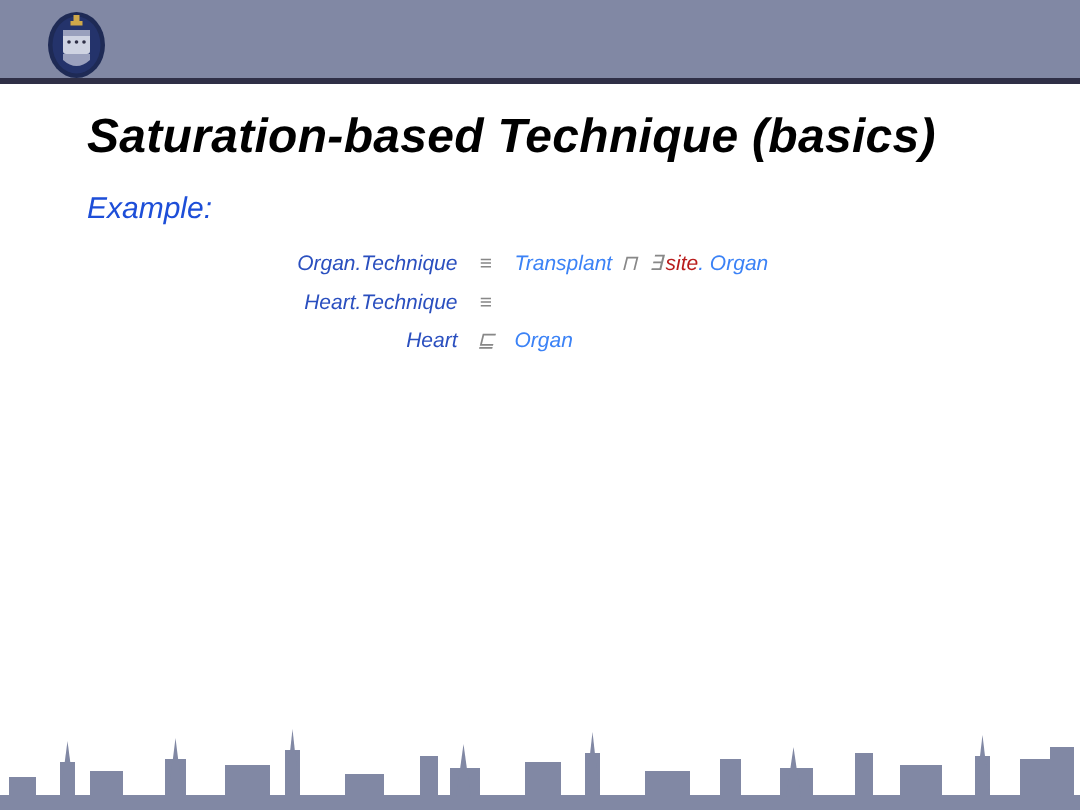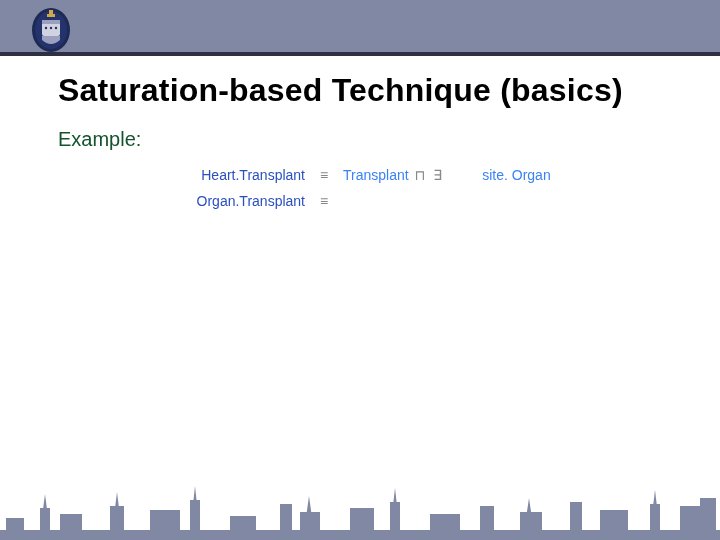--- a/index.html
+++ b/index.html
@@ -10,20 +10,21 @@
     background: #ffffff;
     font-family: Arial, Helvetica, sans-serif;
     overflow: hidden;
     position: relative;
   }
   .slide {
     width: 612px;
     height: 540px;
     position: relative;
     background: #ffffff;
+    font-style: italic;
   }
   .top-band {
     position: absolute;
     left: 0;
     top: 0;
     width: 720px;
     height: 52px;
     background: #8188a4;
   }
   .top-line {
@@ -49,21 +50,21 @@
     font-weight: bold;
     color: #000000;
     letter-spacing: 0.2px;
     white-space: nowrap;
   }
   .example-label {
     position: absolute;
     left: 58px;
     top: 128px;
     font-size: 20px;
-    color: #14532d;
+    color: #1d4ed8;
   }
   .axioms {
     position: absolute;
     left: 105px;
     top: 165px;
     width: 510px;
     font-family: Verdana, Geneva, sans-serif;
     font-size: 14px;
     line-height: 1.55;
     color: #1a1a1a;
@@ -86,21 +87,21 @@
     white-space: nowrap;
   }
   .axioms .rhs {
     flex: 1 1 auto;
     text-align: left;
     padding-left: 8px;
     white-space: nowrap;
   }
   .c-organ { color: #2a4fbf; }
   .c-trans { color: #3b82f6; }
-  .c-role  { color: #3b82f6; margin-left: 38px; }
+  .c-role  { color: #b91c1c; }
   .sym     { color: #888; padding: 0 2px; }
 
   .skyline {
     position: absolute;
     left: 0;
     bottom: 0;
     width: 720px;
     height: 62px;
   }
   .skyline .ground {
@@ -148,30 +149,35 @@
     </svg>
   </div>
 
   <div class="title">Saturation-based Technique (basics)</div>
 
   <div class="example-label">Example:</div>
 
   <div class="axioms">
 
     <div class="row">
-      <span class="lhs c-organ">Heart.Transplant</span>
+      <span class="lhs c-organ">Organ.Technique</span>
       <span class="rel">≡</span>
       <span class="rhs"><span class="c-trans">Transplant</span><span class="sym"> ⊓ </span><span class="sym">∃</span><span class="c-role">site</span><span class="c-trans">. Organ</span></span>
     </div>
 
     <div class="row">
-      <span class="lhs c-organ">Organ.Transplant</span>
+      <span class="lhs c-organ">Heart.Technique</span>
       <span class="rel">≡</span>
     </div>
 
+    <div class="row">
+      <span class="lhs c-organ">Heart</span>
+      <span class="rel">⊑</span>
+      <span class="rhs"><span class="c-trans">Organ</span></span>
+    </div>
 
   </div>
 
   <div class="skyline">
     <div class="ground"></div>
 
     <div class="bldg" style="left:6px;  width:18px; height:14px;"></div>
     <div class="bldg" style="left:40px; width:10px; height:24px;"></div>
     <div class="spire" style="left:40px; border-bottom-width:38px;"></div>
     <div class="bldg" style="left:60px; width:22px; height:18px;"></div>

